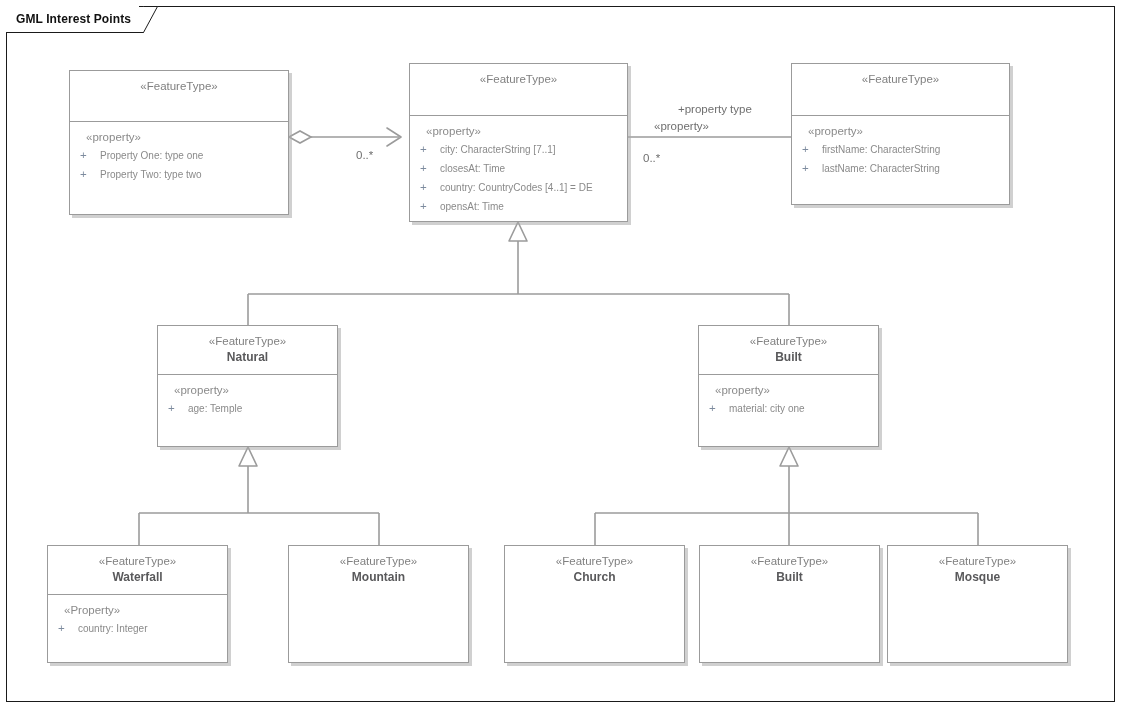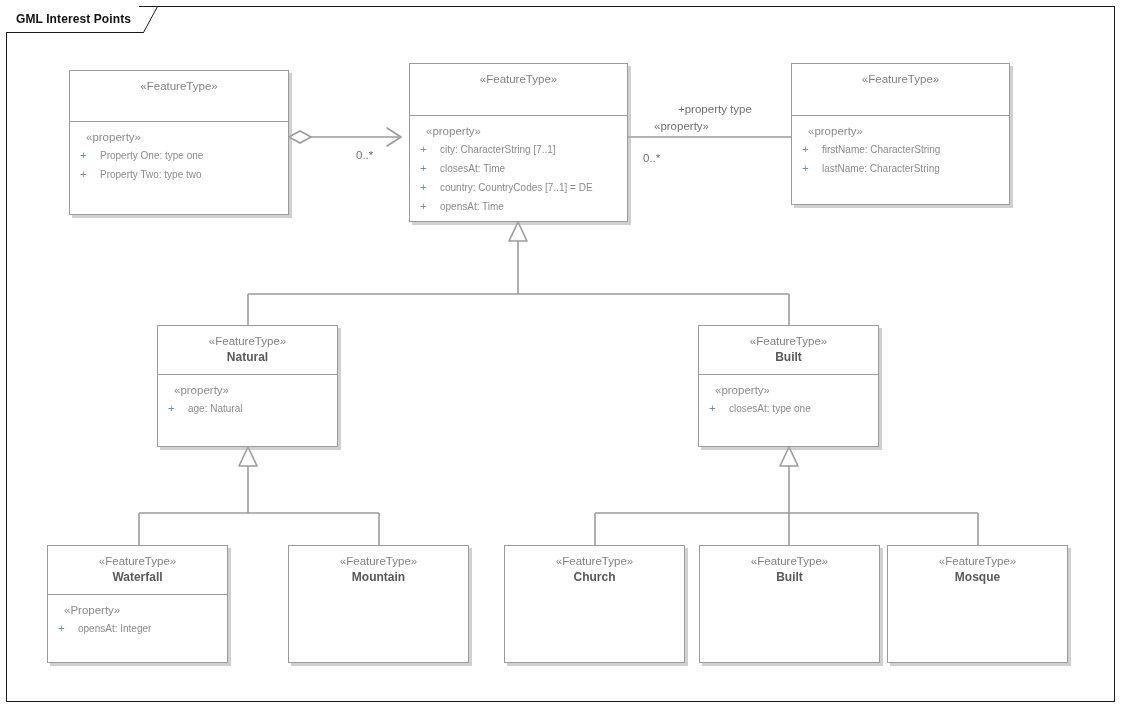--- a/index.html
+++ b/index.html
@@ -245,21 +245,21 @@
       <div class="attr-row">
         <span class="attr-vis">+</span>
         <span class="attr-text">city: CharacterString [7..1]</span>
       </div>
       <div class="attr-row">
         <span class="attr-vis">+</span>
         <span class="attr-text">closesAt: Time</span>
       </div>
       <div class="attr-row">
         <span class="attr-vis">+</span>
-        <span class="attr-text">country: CountryCodes [7..1] = DE</span>
+        <span class="attr-text">country: CountryCodes [4..1] = DE</span>
       </div>
       <div class="attr-row">
         <span class="attr-vis">+</span>
         <span class="attr-text">opensAt: Time</span>
       </div>
     </div>
   </div>
 
   <div class="uml-class" style="left:791px; top:63px; width:219px; height:142px;">
     <div class="uml-head with-divider" style="height:52px;">
@@ -280,49 +280,49 @@
 
   <div class="uml-class" style="left:157px; top:325px; width:181px; height:122px;">
     <div class="uml-head with-divider" style="height:49px;">
       <div class="stereotype">«FeatureType»</div>
       <div class="cls-name">Natural</div>
     </div>
     <div class="uml-body">
       <div class="compartment-stereotype">«property»</div>
       <div class="attr-row">
         <span class="attr-vis">+</span>
-        <span class="attr-text">age: Natural</span>
+        <span class="attr-text">age: Temple</span>
       </div>
     </div>
   </div>
 
   <div class="uml-class" style="left:698px; top:325px; width:181px; height:122px;">
     <div class="uml-head with-divider" style="height:49px;">
       <div class="stereotype">«FeatureType»</div>
       <div class="cls-name">Built</div>
     </div>
     <div class="uml-body">
       <div class="compartment-stereotype">«property»</div>
       <div class="attr-row">
         <span class="attr-vis">+</span>
-        <span class="attr-text">closesAt: type one</span>
+        <span class="attr-text">material: city one</span>
       </div>
     </div>
   </div>
 
   <div class="uml-class" style="left:47px; top:545px; width:181px; height:118px;">
     <div class="uml-head with-divider" style="height:49px;">
       <div class="stereotype">«FeatureType»</div>
       <div class="cls-name">Waterfall</div>
     </div>
     <div class="uml-body">
       <div class="compartment-stereotype">«Property»</div>
       <div class="attr-row">
         <span class="attr-vis">+</span>
-        <span class="attr-text">opensAt: Integer</span>
+        <span class="attr-text">country: Integer</span>
       </div>
     </div>
   </div>
 
   <div class="uml-class" style="left:288px; top:545px; width:181px; height:118px;">
     <div class="uml-head" style="height:49px;">
       <div class="stereotype">«FeatureType»</div>
       <div class="cls-name">Mountain</div>
     </div>
   </div>

